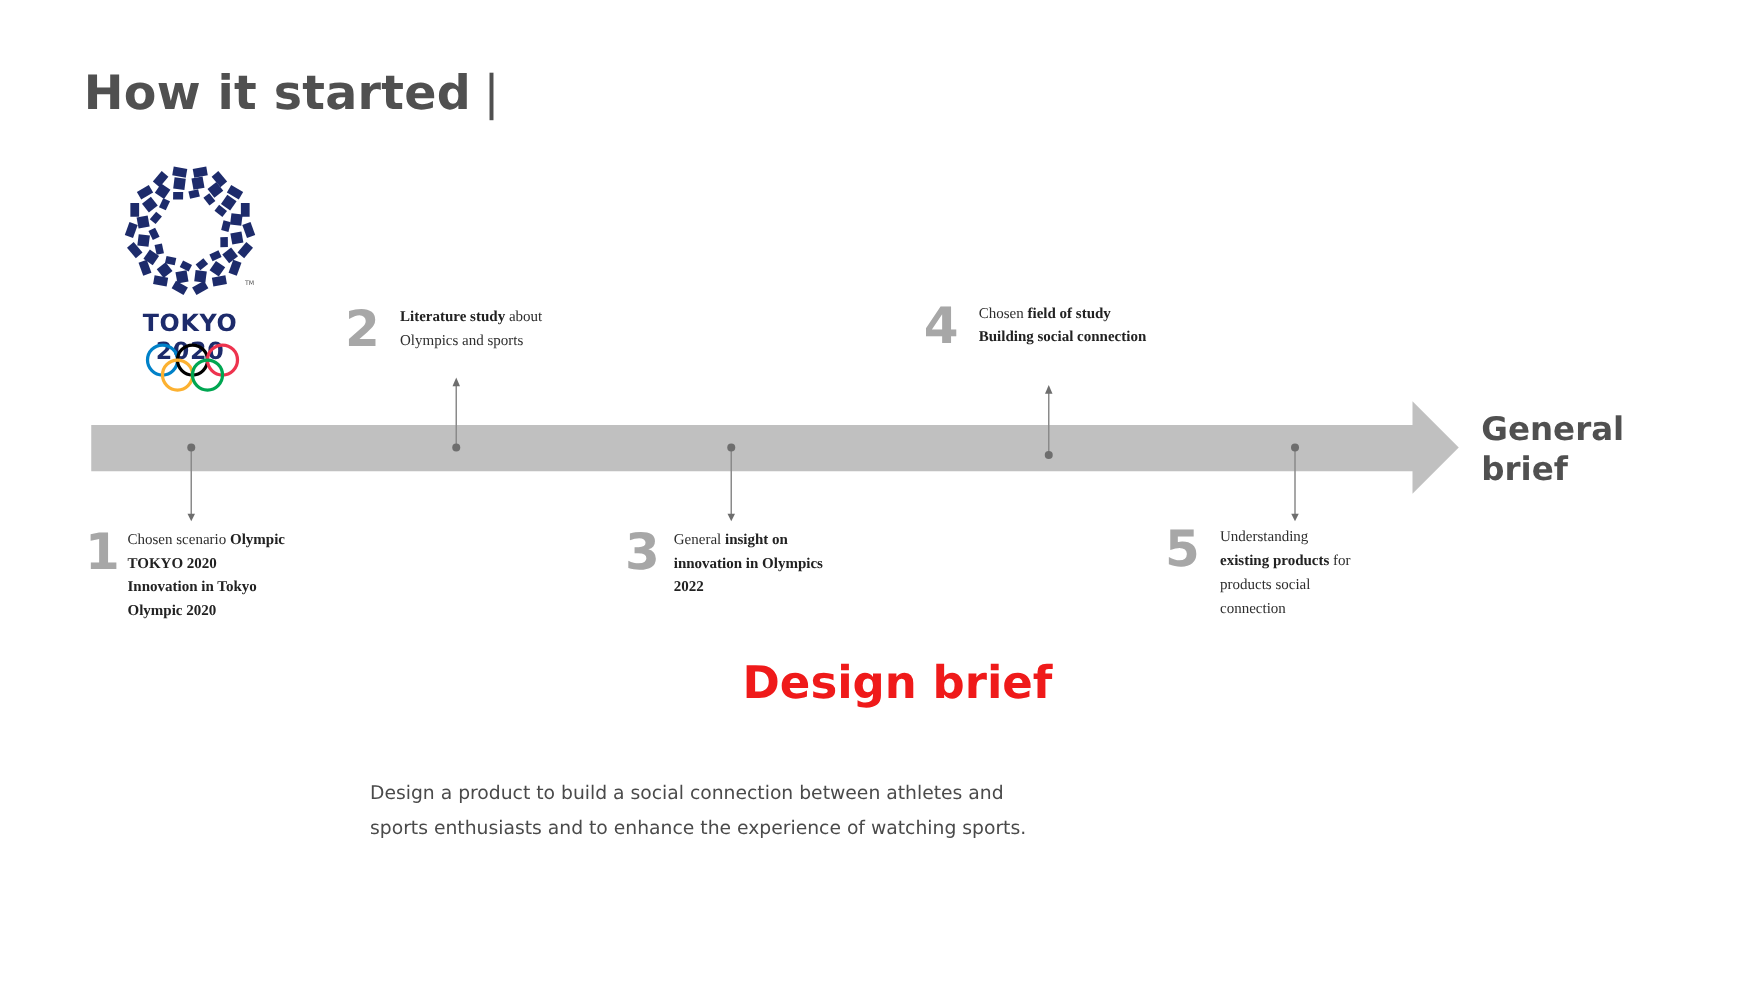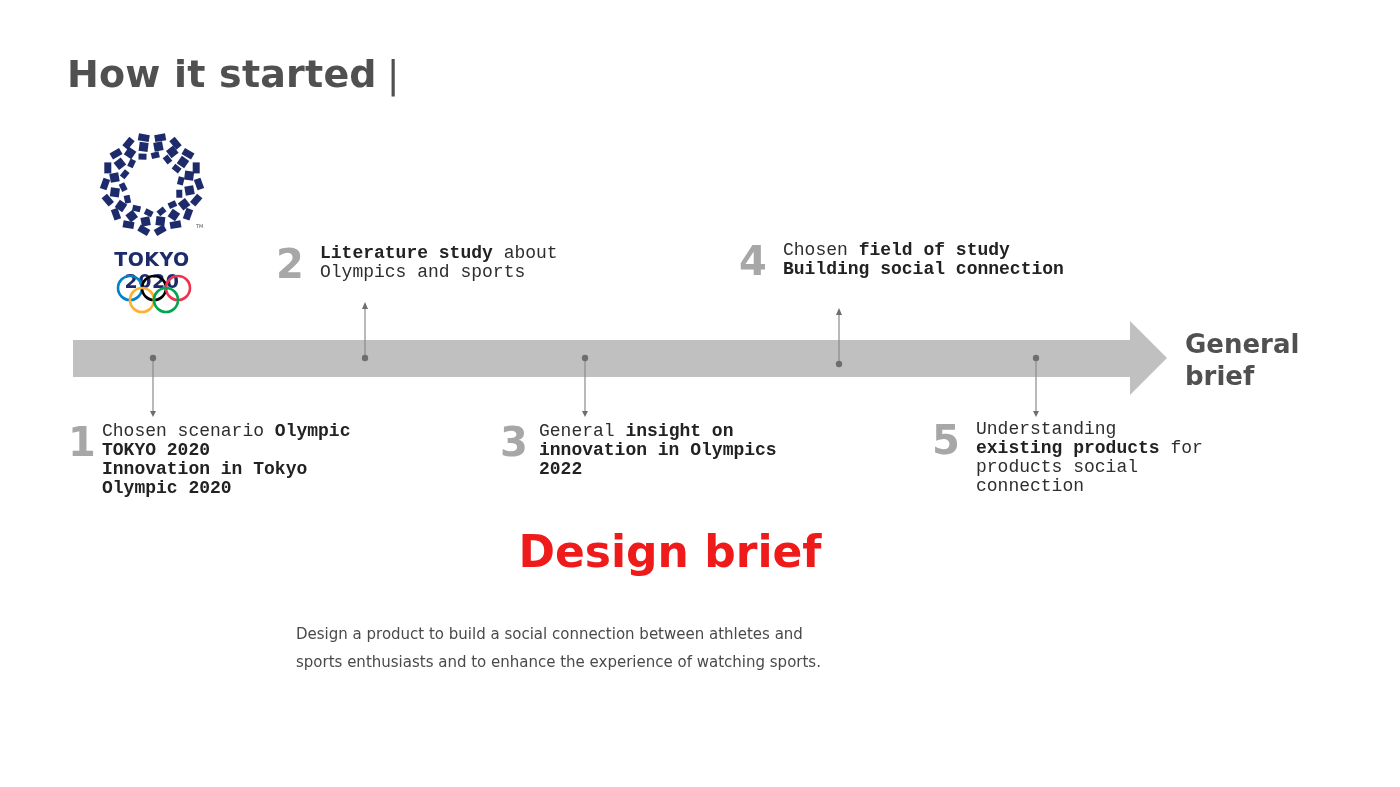--- a/index.html
+++ b/index.html
@@ -9,26 +9,26 @@
   .section-title { left:67px; top:52px; font-size:38px; font-weight:bold; color:#505050; letter-spacing:0.2px; white-space:nowrap; }
   .section-title .bar { font-weight:normal; margin-left:10px; color:#505050; }
 
   .logo { left:88px; top:124px; width:128px; height:196px; }
   .logo-text { position:absolute; left:0; top:124px; width:128px; text-align:center; font-size:19px; font-weight:bold; color:#1d2b6b; letter-spacing:0.5px; font-family:"DejaVu Sans", sans-serif; }
 
   svg.timeline { position:absolute; left:0; top:0; }
 
   .step { position:absolute; display:flex; align-items:flex-start; }
   .step .num { font-size:40px; font-weight:bold; color:#a7a7a7; line-height:40px; width:44px; font-family:"DejaVu Sans", sans-serif; }
-  .step .text { font-size:18px; line-height:19px; color:#2e2e2e; font-family:Liberation Mono, monospace; }
+  .step .text { font-size:12px; line-height:19px; color:#2e2e2e; font-family:Liberation Serif, serif; }
   .step .text b { font-weight:bold; color:#222; }
 
   .end-label { left:1185px; top:328px; font-size:26px; font-weight:bold; color:#505050; line-height:32px; }
 
-  .brief-title { left:0; width:1340px; top:526px; text-align:center; font-size:44px; font-weight:bold; color:#ef1a1a; }
+  .brief-title { left:0; width:1340px; top:526px; text-align:center; font-size:36px; font-weight:bold; color:#ef1a1a;padding-left:48px; }
   .brief-text { left:296px; top:620px; width:820px; font-size:15px; line-height:28px; color:#4a4a4a; font-family:"DejaVu Sans", sans-serif; }
 </style>
 </head>
 <body>
 
 <div class="abs section-title">
   <span>How it started</span><span class="bar">|</span>
 </div>
 
 <div class="abs logo">

